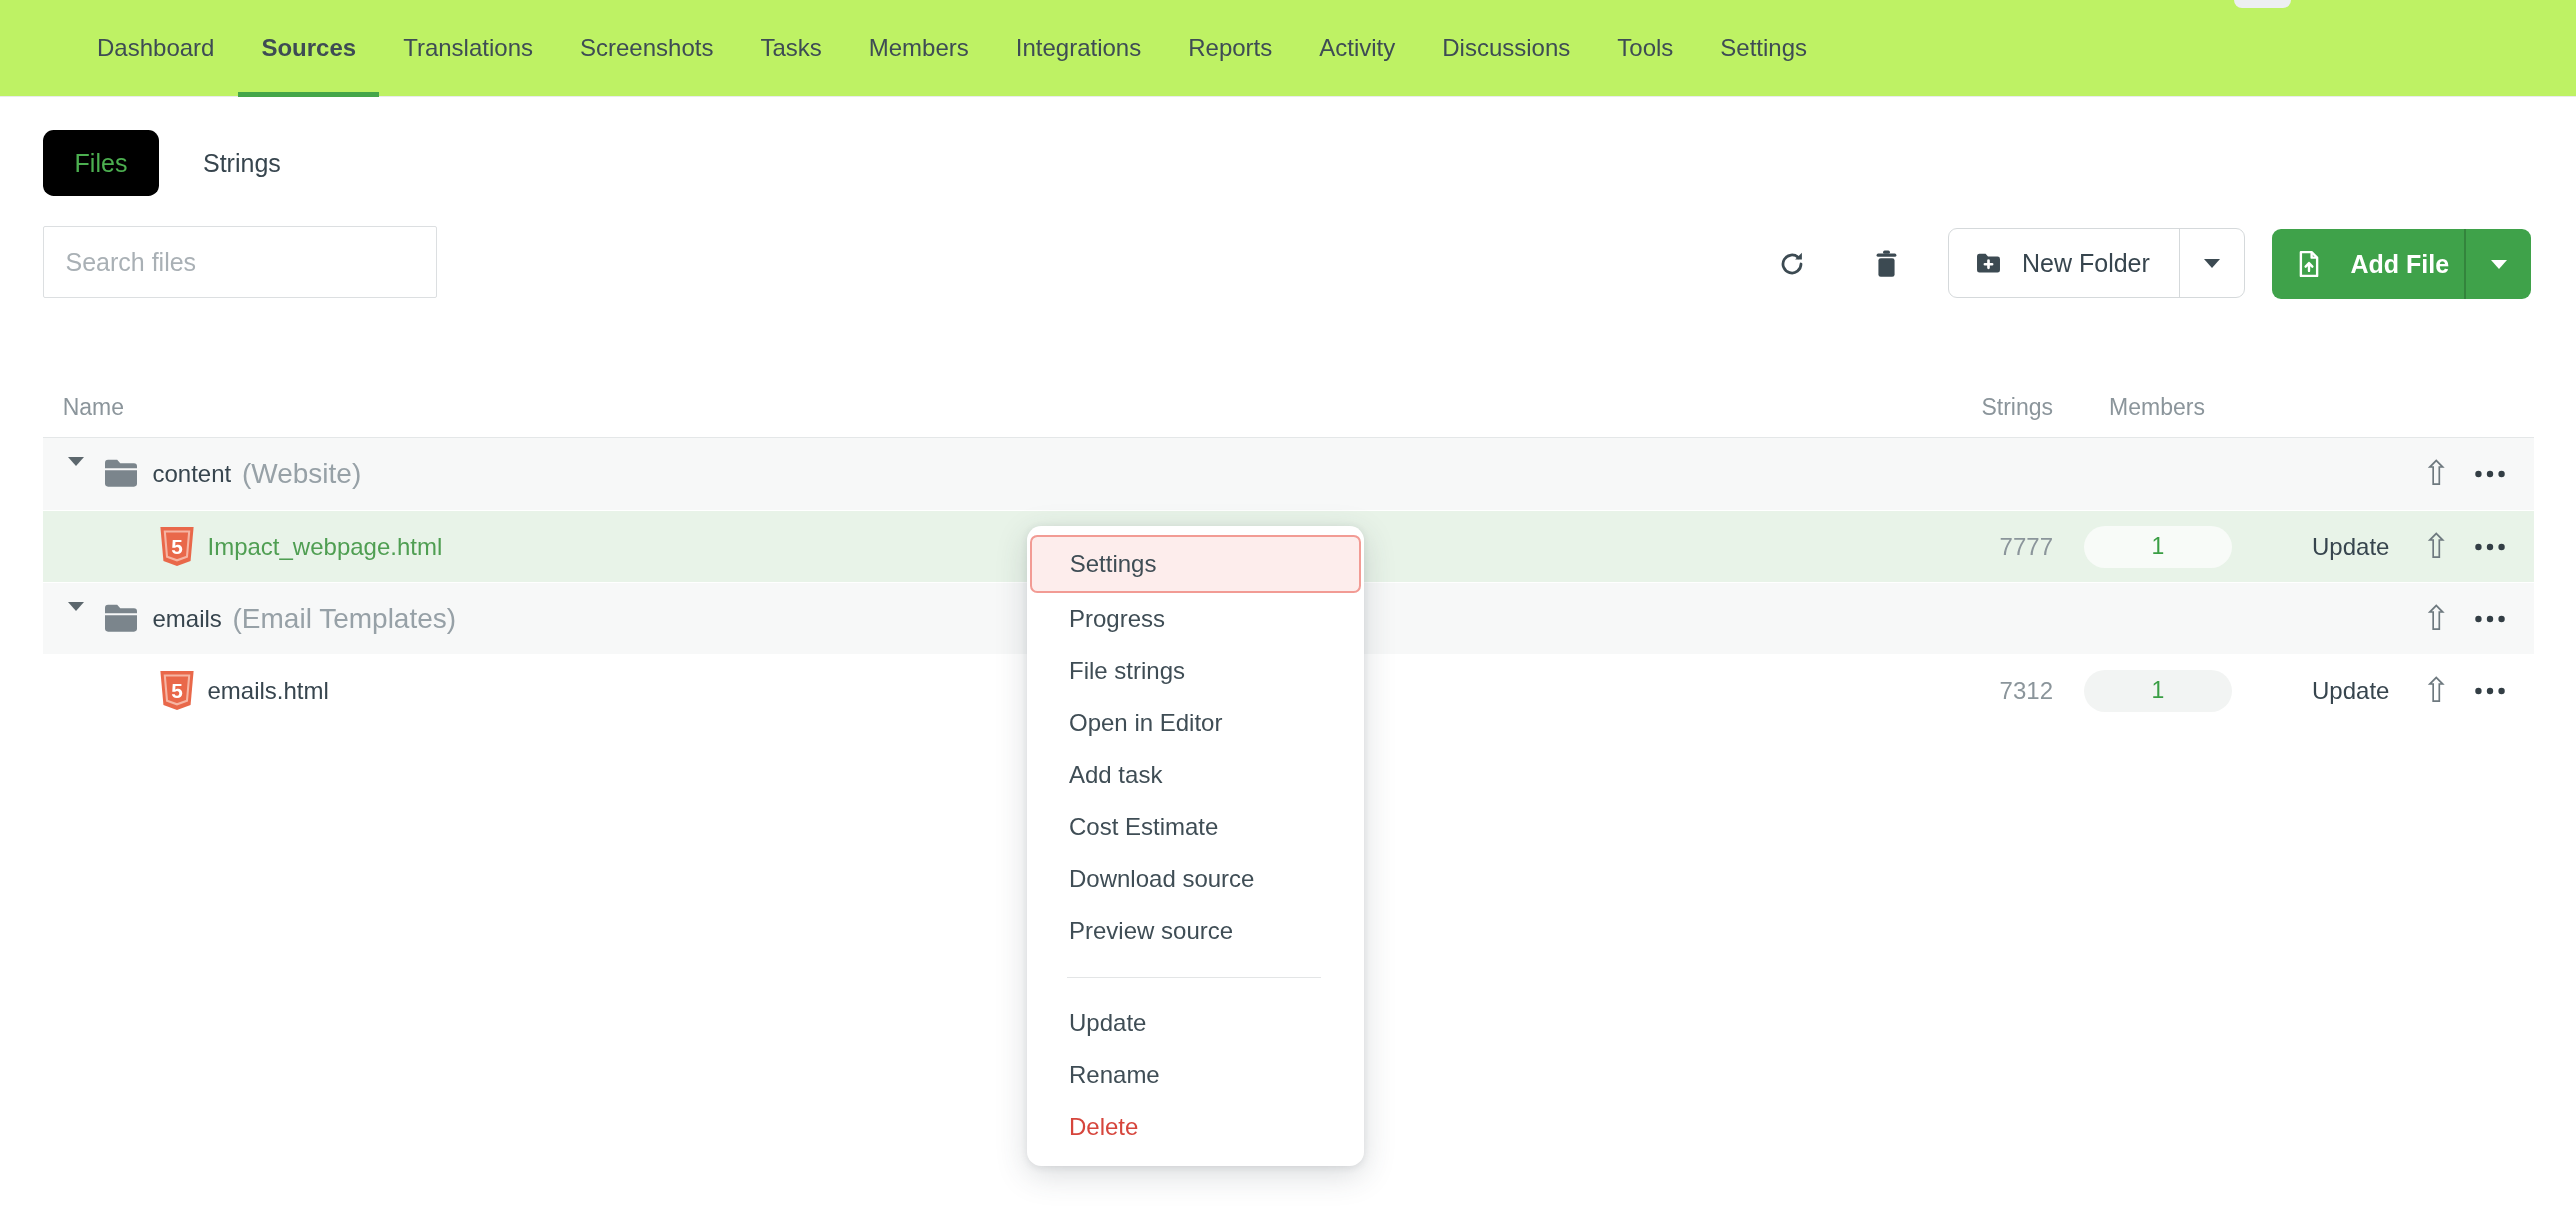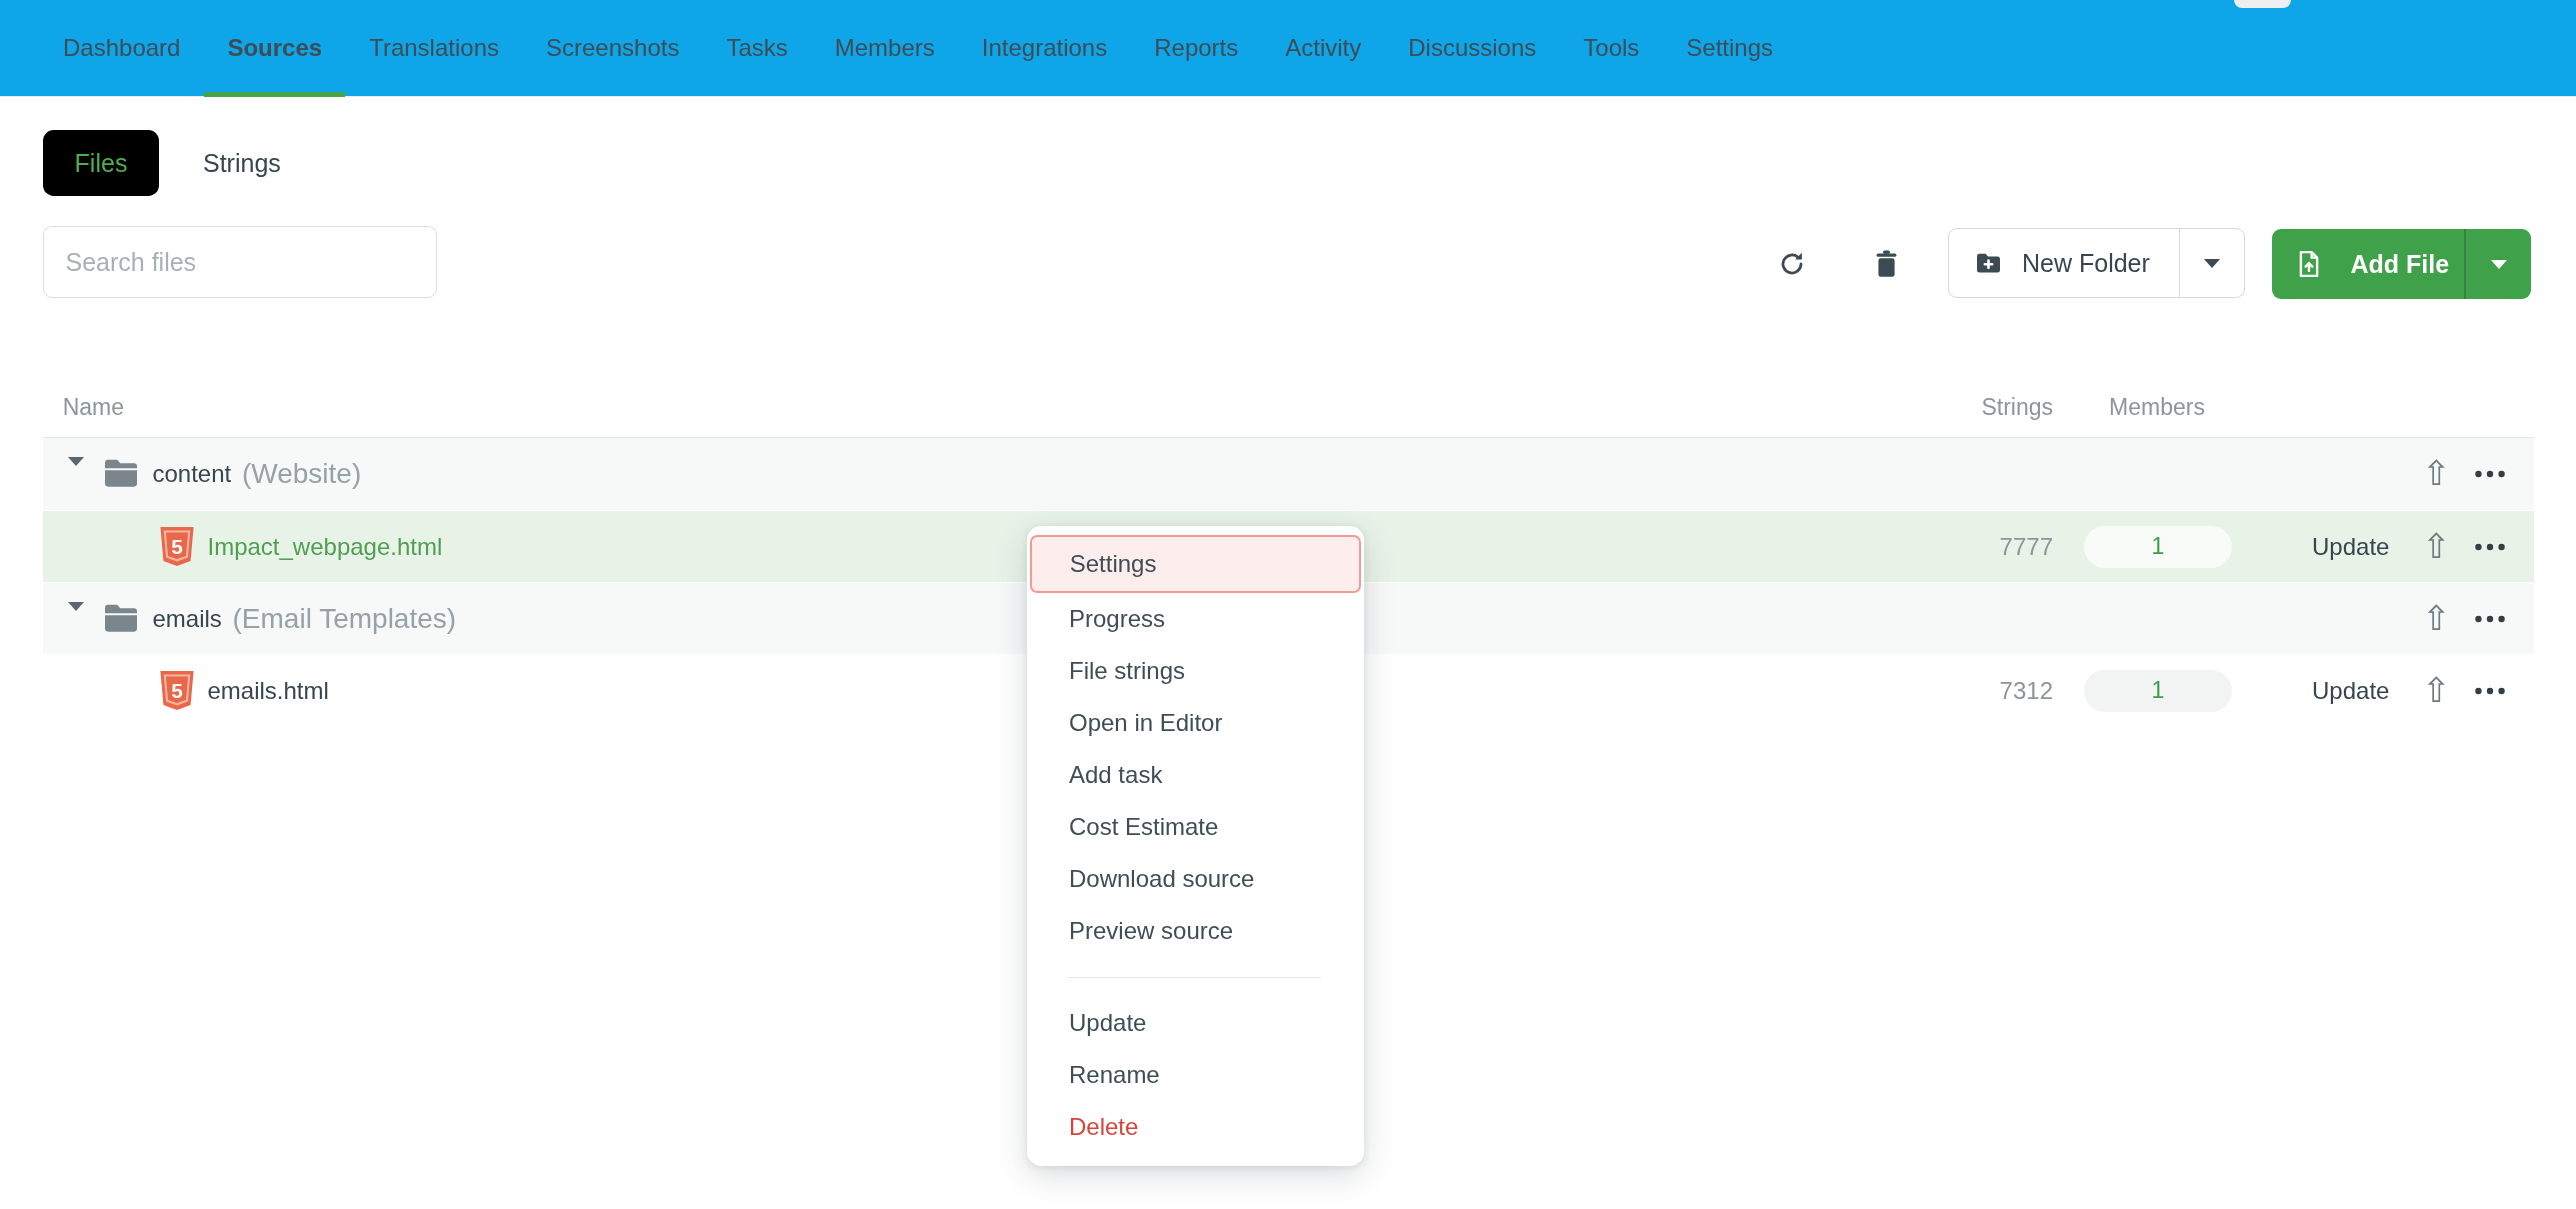--- a/index.html
+++ b/index.html
@@ -1,32 +1,32 @@
 <!DOCTYPE html>
 <html style="font-size:14.3px"><head>
 <meta charset="utf-8">
 <style>
   * { margin:0; padding:0; box-sizing:border-box; }
   html,body { width:2576px; height:1209px; background:#fff; font-family:"Liberation Sans", sans-serif; overflow:hidden; position:relative; }
 
   
   .topnav { position:absolute; top:0; left:0; right:0; height:97px; border-bottom:0.9px solid #e9ebec;
-            display:flex; align-items:center; padding-left:63px; gap:47px; background:#0ea5e9; }
+            display:flex; align-items:center; padding-left:97px; gap:47px; background:#bef264; }
   .nav-item { font-size:24px; color:#3e4c54; height:97px; display:flex; align-items:center; position:relative; cursor:pointer; white-space:nowrap; }
   .nav-item.active { font-weight:600; }
   .nav-item.active::after { content:""; position:absolute; left:-23px; right:-23px; bottom:-0.9px; height:5.4px; background:#45a649; }
   .cutoff { position:absolute; top:0; left:2234px; width:57px; height:8px; background:#edeff1; border-radius:0 0 8px 8px; }
 
   
   .tab-files { position:absolute; left:43px; top:130px; width:116px; height:66px; background:#000000; border-radius:10.7px;
                color:#4caf50; font-size:25px; display:flex; align-items:center; justify-content:center; cursor:pointer; }
   .tab-strings { position:absolute; left:203px; top:130px; height:66px; display:flex; align-items:center; font-size:25px; color:#37454e; cursor:pointer; }
 
   
-  .search-input { position:absolute; left:43px; top:226px; width:394px; height:72px; border:1.3px solid #dcdfe1; border-radius:9px;
+  .search-input { position:absolute; left:43px; top:226px; width:394px; height:72px; border:1.3px solid #dcdfe1; border-radius:2px;
                   font-size:25px; color:#37454e; padding:0 21.5px; outline:none; font-family:"Liberation Sans", sans-serif; }
   .search-input::placeholder { color:#a9b0b5; }
   .icon-btn { position:absolute; top:247px; width:34px; height:34px; display:flex; align-items:center; justify-content:center; cursor:pointer; }
   .icon-btn.refresh { left:1775px; }
   .icon-btn.trash { left:1869px; }
 
   .btn-newfolder { position:absolute; left:1948px; top:228px; width:297px; height:70px; background:#fff;
                    border:1.3px solid #d5d9db; border-radius:9px; display:flex; align-items:stretch; cursor:pointer; }
   .nf-main { flex:1; display:flex; align-items:center; padding-left:25px; gap:19px; font-size:25px; color:#37454e; }
   .nf-divider { width:1.3px; background:#d5d9db; }

